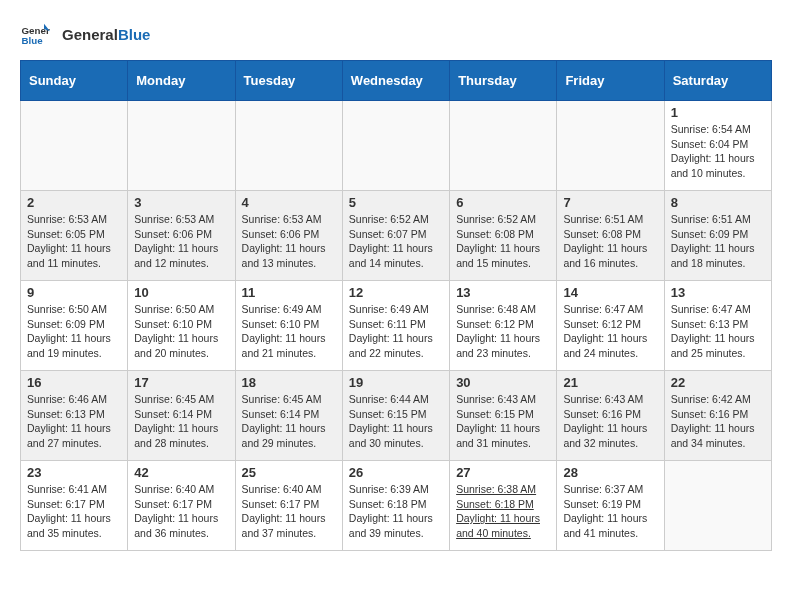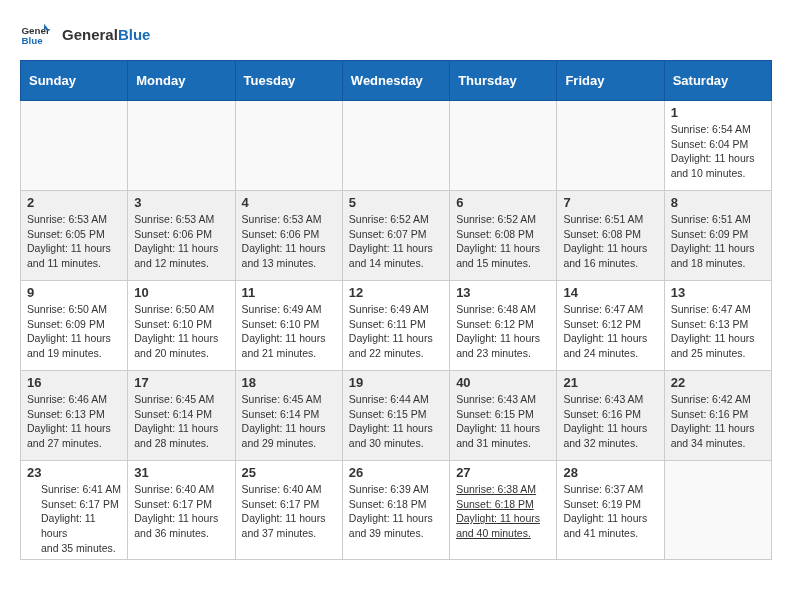--- a/index.html
+++ b/index.html
@@ -251,21 +251,21 @@
 and 29 minutes.</div>
         </td>
         <td>
           <span class="day-number">19</span>
           <div class="day-info" style="white-space: pre-line;">Sunrise: 6:44 AM
 Sunset: 6:15 PM
 Daylight: 11 hours
 and 30 minutes.</div>
         </td>
         <td>
-          <span class="day-number">40</span>
+          <span class="day-number">30</span>
           <div class="day-info" style="white-space: pre-line;">Sunrise: 6:43 AM
 Sunset: 6:15 PM
 Daylight: 11 hours
 and 31 minutes.</div>
         </td>
         <td>
           <span class="day-number">21</span>
           <div class="day-info" style="white-space: pre-line;">Sunrise: 6:43 AM
 Sunset: 6:16 PM
 Daylight: 11 hours
@@ -275,27 +275,27 @@
           <span class="day-number">22</span>
           <div class="day-info" style="white-space: pre-line;">Sunrise: 6:42 AM
 Sunset: 6:16 PM
 Daylight: 11 hours
 and 34 minutes.</div>
         </td>
       </tr>
       <tr>
         <td>
           <span class="day-number">23</span>
-          <div class="day-info" style="white-space: pre-line; margin-left: 14px;">Sunrise: 6:41 AM
+          <div class="day-info" style="white-space: pre-line;">Sunrise: 6:41 AM
 Sunset: 6:17 PM
 Daylight: 11 hours
 and 35 minutes.</div>
         </td>
         <td>
-          <span class="day-number">31</span>
+          <span class="day-number">42</span>
           <div class="day-info" style="white-space: pre-line;">Sunrise: 6:40 AM
 Sunset: 6:17 PM
 Daylight: 11 hours
 and 36 minutes.</div>
         </td>
         <td>
           <span class="day-number">25</span>
           <div class="day-info" style="white-space: pre-line;">Sunrise: 6:40 AM
 Sunset: 6:17 PM
 Daylight: 11 hours

